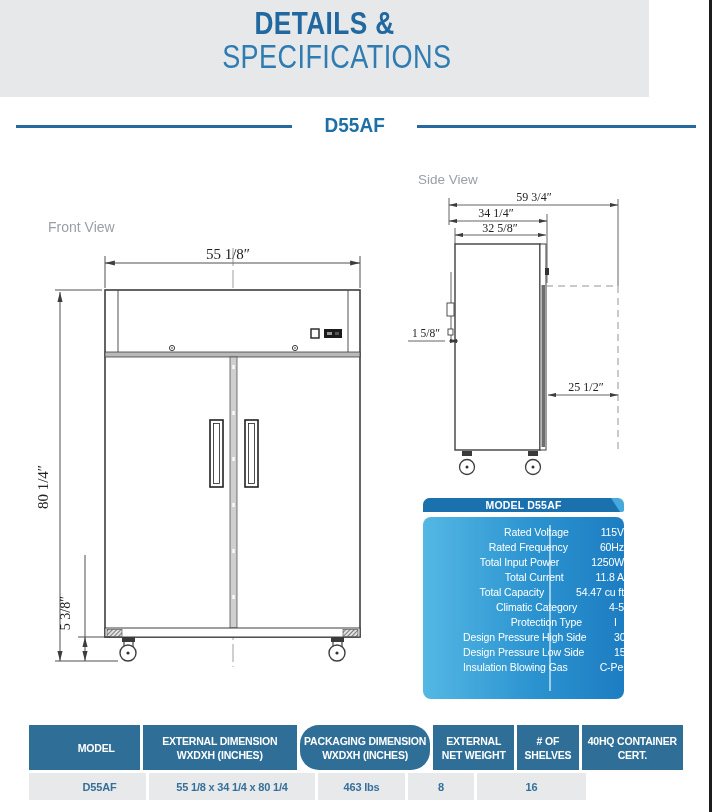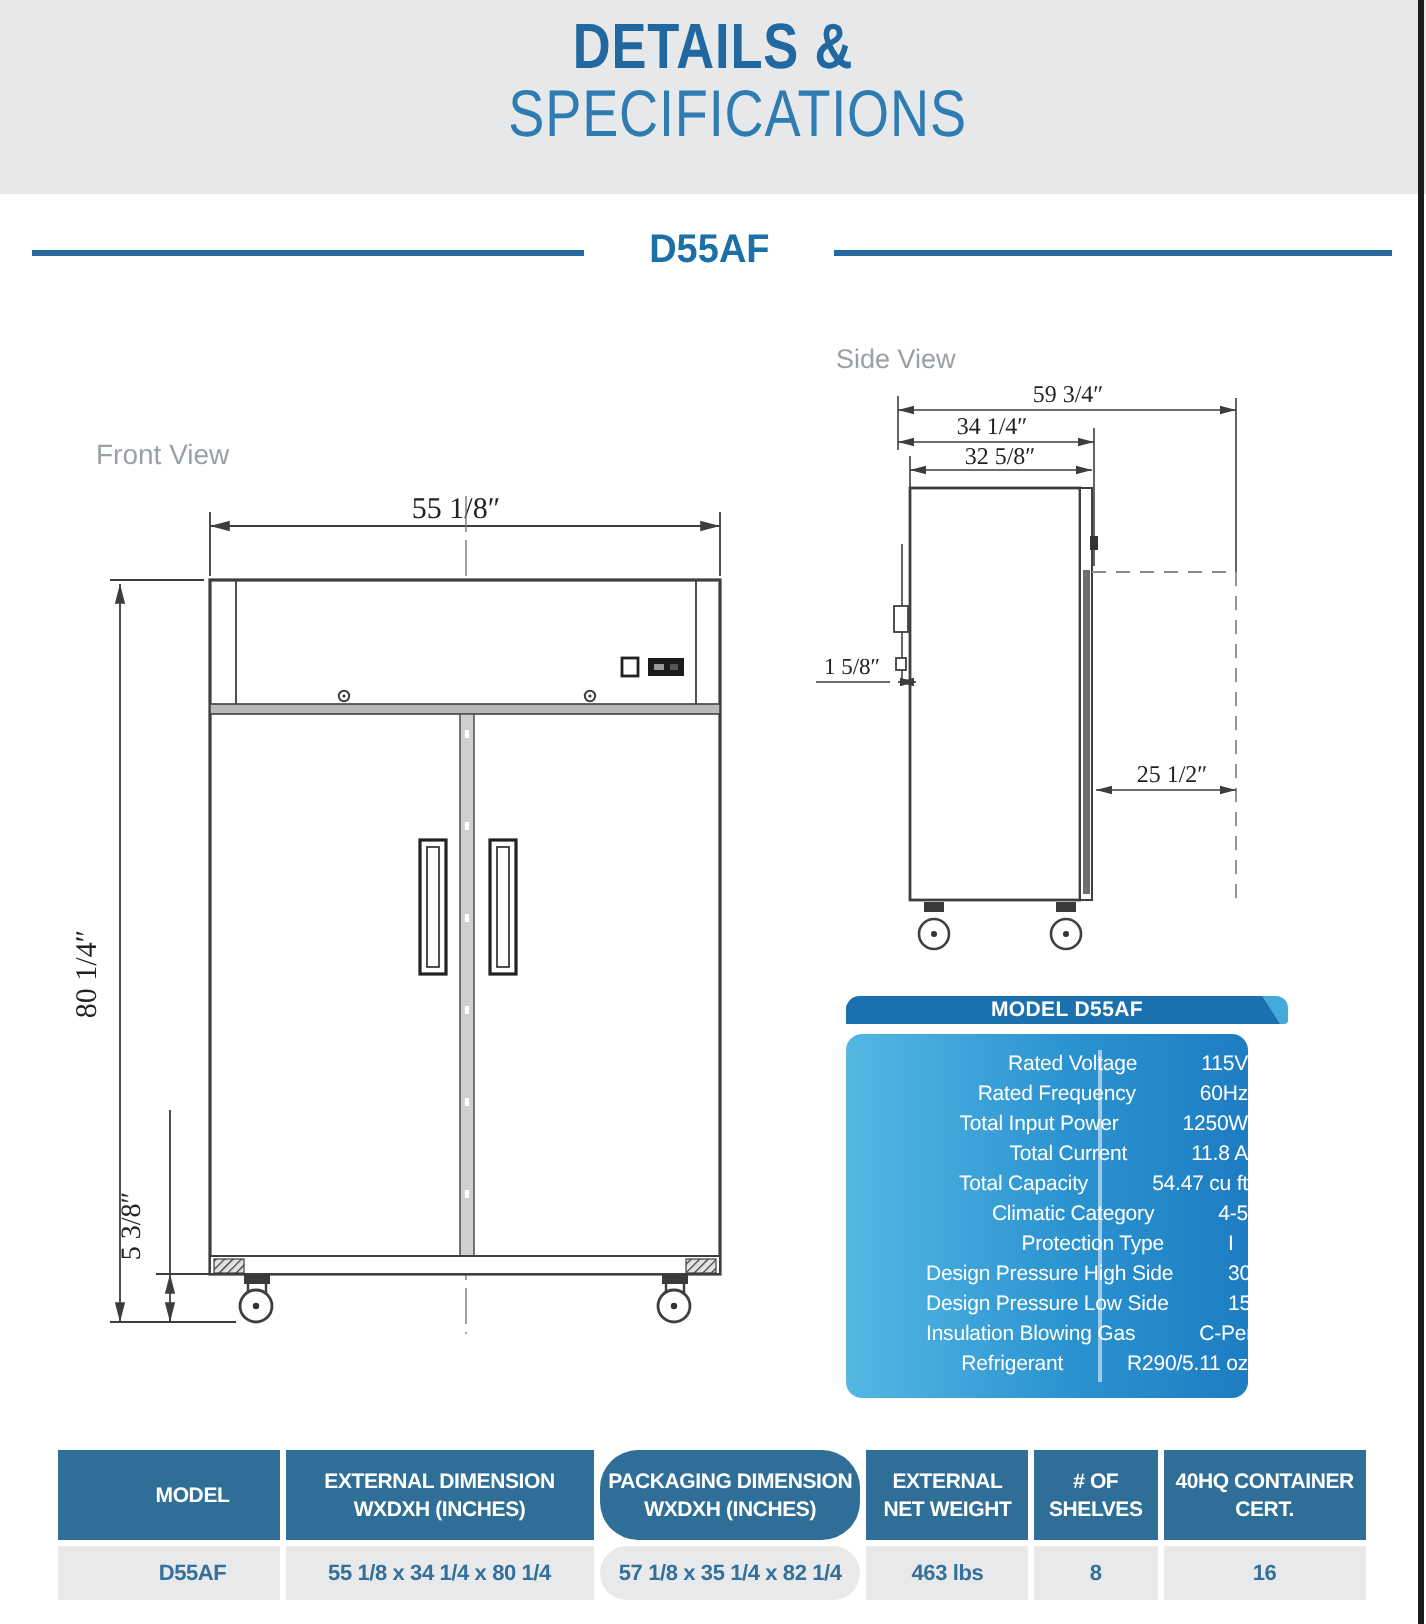--- a/index.html
+++ b/index.html
@@ -4,21 +4,21 @@
 <style>
   html,body { margin:0; padding:0; background:#fff; }
   #page {
     position:relative; width:713px; height:812px; overflow:hidden;
     background:#fff; font-family:"Liberation Sans", sans-serif;
   }
   
   #right-border { position:absolute; top:0; left:709px; width:3px; height:812px; background:#1c1c1c; }
 
   
-  #header-band { position:absolute; left:0; top:0; width:713px; height:97px; background:#e6e8ea; text-align:center; }
+  #header-band { position:absolute; left:0; top:0; width:649px; height:97px; background:#e6e8ea; text-align:center; }
   .title-line { display:block; }
   .title-inner { display:inline-block; transform:scaleX(0.82); transform-origin:center; white-space:nowrap; }
   #title1 { margin-top:7px; font-size:32px; font-weight:800; color:#20689f; letter-spacing:0.5px; line-height:33px; }
   #title2 { font-size:33px; font-weight:400; color:#2e7cb1; letter-spacing:0.5px; line-height:34px;margin-left:24px; }
 
   
   #model-row { position:absolute; left:0; top:112px; width:713px; height:26px; }
   .model-line { position:absolute; top:13px; height:3px; background:#26699e; }
   #model-line-left { left:16px; width:276px; }
   #model-line-right { left:417px; width:279px; }
@@ -26,21 +26,21 @@
     text-align:center; font-size:20px; font-weight:700; color:#1d6fa8; }
   #model-heading span { display:inline-block; transform:scaleX(0.95); }
 
   svg { position:absolute; }
   #front-view-svg { left:30px; top:215px; }
   #side-view-svg  { left:405px; top:168px; }
   .dimtxt { font-family:"Liberation Serif", serif; fill:#222; }
   .viewlbl { font-family:"Liberation Sans", sans-serif; fill:#9aa0a6; }
 
   
-  #spec-card-header { position:absolute; left:423px; top:498px; width:221px; height:14px; }
+  #spec-card-header { position:absolute; left:423px; top:498px; width:201px; height:14px; }
   #spec-card-header .bg-light { position:absolute; inset:0; background:#45a9db; border-radius:7px 6px 2px 0; }
   #spec-card-header .bg-dark  { position:absolute; inset:0; background:#1b70ae; border-radius:7px 0 0 0;
       clip-path:polygon(0 0, calc(100% - 13px) 0, calc(100% - 4px) 100%, 0 100%); }
   #spec-card-title { position:absolute; inset:0; z-index:2; text-align:center; color:#fff;
       font-size:10.5px; font-weight:700; line-height:14px; letter-spacing:0.2px; }
   #spec-card-body { position:absolute; left:423px; top:517px; width:201px; height:182px;
       border-radius:8px; background:linear-gradient(90deg,#54b8e4 0%, #2b93d0 55%, #1d7dc2 100%);
       box-sizing:border-box; padding-top:7px; }
   #spec-divider { position:absolute; left:126px; top:8px; bottom:8px; width:1.5px; background:rgba(255,255,255,0.55); }
   .spec-row { display:flex; align-items:center; height:15.1px; color:#fff; font-size:10.5px; font-weight:400; letter-spacing:-0.1px;padding-left:40px; }
@@ -251,24 +251,20 @@
         <div class="spec-value">300 PSIG</div>
       </div>
     <div class="spec-row">
         <div class="spec-label">Design Pressure Low Side</div>
         <div class="spec-value">150 PSIG</div>
       </div>
     <div class="spec-row">
         <div class="spec-label">Insulation Blowing Gas</div>
         <div class="spec-value">C-Pentane</div>
       </div>
-    <div class="spec-row">
-        <div class="spec-label">Refrigerant</div>
-        <div class="spec-value">R290/5.11 oz</div>
-      </div>
   </div>
 
   <div id="summary-table">
     <div class="tbl-row">
       <div class="th-cell c0">
           <div>MODEL</div>
         </div>
       <div class="th-cell c1">
           <div>EXTERNAL DIMENSION WXDXH (INCHES)</div>
         </div>
@@ -281,21 +277,20 @@
       <div class="th-cell c4">
           <div># OF SHELVES</div>
         </div>
       <div class="th-cell c5">
           <div>40HQ CONTAINER CERT.</div>
         </div>
     </div>
     <div class="tbl-row">
       <div class="td-cell c0">D55AF</div>
       <div class="td-cell c1">55 1/8 x 34 1/4 x 80 1/4</div>
-      <div class="td-cell c2">57 1/8 x 35 1/4 x 82 1/4</div>
       <div class="td-cell c3">463 lbs</div>
       <div class="td-cell c4">8</div>
       <div class="td-cell c5">16</div>
     </div>
   </div>
 
   <div id="right-border"></div>
 </div>
 
 </body></html>

